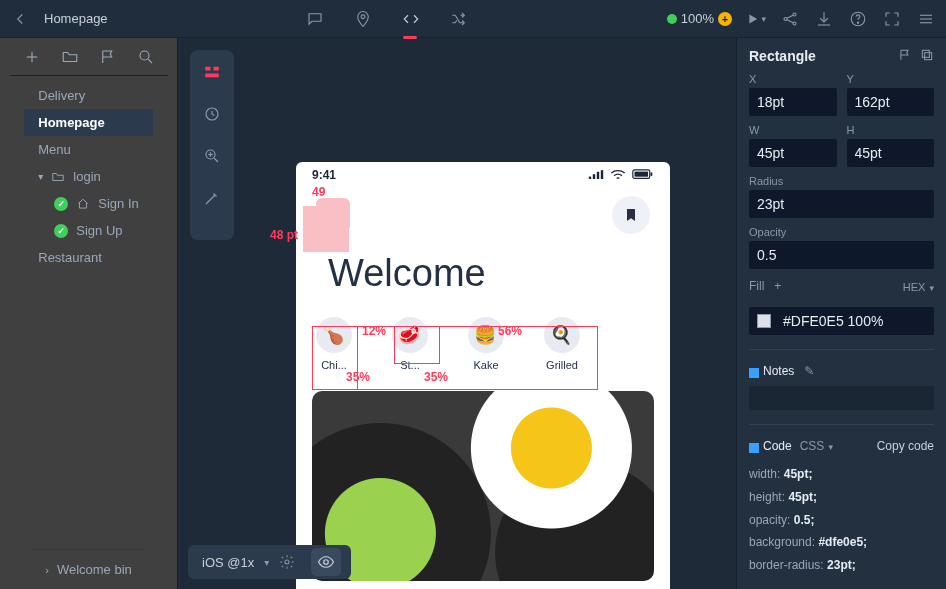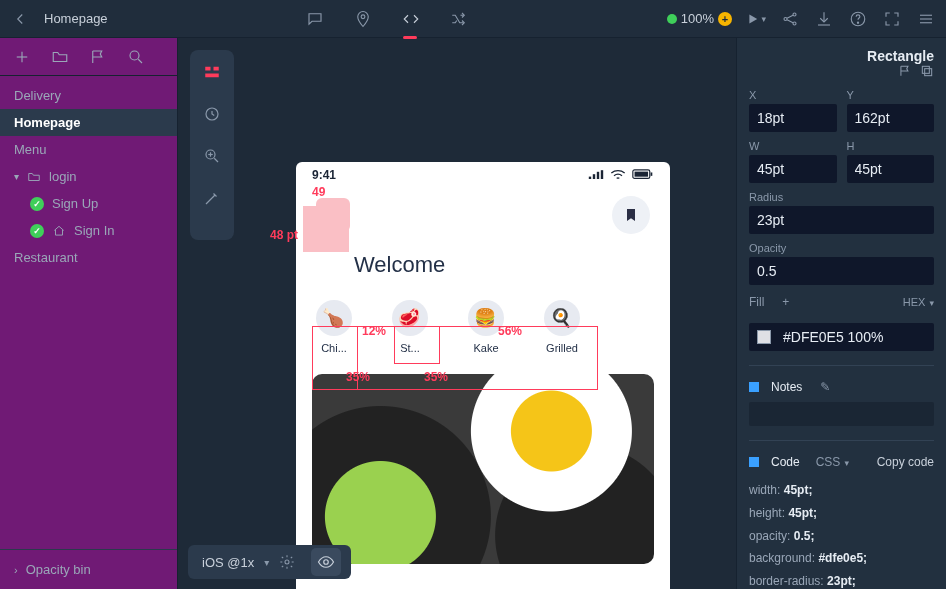--- a/index.html
+++ b/index.html
@@ -32,21 +32,21 @@
 .code-tab.active::after { content:""; position:absolute; bottom:-10px; left:2px; width:14px; height:3px; background:#ff3b5b; border-radius:2px;}
 .code-tab.active { color: #c8d0da; }
 .status-dot { width:10px;height:10px;border-radius:50%; background:#3fcf5a; margin-right:4px; display:inline-block;}
 .plus-pill { width:14px;height:14px;border-radius:50%;background:#f7b500;color:#1e2a38;font-weight:bold;font-size:11px;display:inline-flex;align-items:center;justify-content:center; margin-left:4px;}
 .play-icon svg { fill: currentColor; }
 
 
 .main { flex:1; display:flex; overflow:hidden; }
 
 
-.sidebar-left { width: 178px; background:#701a75; border-right:1px solid #162230; display:flex; flex-direction:column; }
+.sidebar-left { width: 178px; background:#404040; border-right:1px solid #162230; display:flex; flex-direction:column;align-items:center; }
 .sb-tools { height:38px; display:flex; align-items:center; gap:18px; padding:0 12px; border-bottom:1px solid #162230; }
 .sb-tools .top-icon { color:#9aa7b8; }
 .tree { padding-top:6px; font-size:13px; }
 .tree-item { padding:6px 14px; color:#9aa7b8; cursor:pointer; display:flex; align-items:center; gap:8px; }
 .tree-item.active { background:#2b3a4c; color:#fff; font-weight:600; }
 .tree-sub { padding-left:30px; }
 .green-check { width:14px;height:14px;border-radius:50%;background:#3fcf5a;display:inline-flex;align-items:center;justify-content:center;}
 .green-check::after{content:"✓";color:#fff;font-size:9px;font-weight:bold;}
 .home-icon { width:14px;height:14px;display:inline-flex;align-items:center;justify-content:center;color:#9aa7b8;}
 .folder-row .caret { font-size:10px; color:#9aa7b8; }
@@ -65,21 +65,21 @@
   background:#fff; color:#233047;
   border-radius:6px 6px 0 0;
   overflow:hidden;
 }
 .status-row { height:26px; display:flex; justify-content:space-between; align-items:center; padding:0 16px; font-size:12px; font-weight:600; color:#1b2535;}
 .status-icons { display:flex; gap:6px; align-items:center;}
 .dev-header { display:flex; justify-content:space-between; align-items:center; padding:8px 20px 0 20px;}
 .dev-menu { width:34px;height:34px; background:#fabfc5; border-radius:6px; display:flex; flex-direction:column; justify-content:center; gap:4px; padding:0 8px;}
 .dev-menu span { height:2px; background:#2b2f45; }
 .dev-bookmark { width:38px;height:38px;border-radius:50%;background:#eef1f6;display:flex;align-items:center;justify-content:center;}
-.welcome { font-size:22px; color:#233047; padding:18px 20px 22px 10px; font-weight:400;margin-left:48px;}
+.welcome { font-size:38px; color:#233047; padding:18px 20px 22px 32px; font-weight:400;}
 .cats { display:flex; gap:40px; padding:0 20px; }
 .cat { display:flex; flex-direction:column; align-items:center; gap:6px; font-size:11px; color:#233047;}
 .cat-icon { width:36px;height:36px;border-radius:50%;background:#e7eaf1;display:flex;align-items:center;justify-content:center; color:#2b2f45; font-size:18px;}
 .hero-img {
   margin:20px 16px 0 16px; height:190px; border-radius:10px; overflow:hidden;
   background:
     radial-gradient(circle at 70% 30%, #f5c518 0 40px, transparent 41px),
     radial-gradient(circle at 70% 30%, #fff 0 80px, transparent 81px),
     radial-gradient(circle at 20% 75%, #9ad14f 0 55px, transparent 56px),
     radial-gradient(circle at 20% 75%, #222 0 110px, transparent 111px),
@@ -98,29 +98,29 @@
   position:absolute; left:10px; bottom:10px;
   background:#2b3a4c; border-radius:6px; height:34px;
   display:flex; align-items:center; padding:0 10px 0 14px; gap:10px;
   color:#c8d0da; font-size:13px;
 }
 .zoom-pill .caret { font-size:10px; color:#8a98aa; }
 .eye-btn { width:30px;height:28px;background:#3a4a5e;border-radius:5px;display:flex;align-items:center;justify-content:center;margin-left:6px;}
 
 
 .inspector { width:210px; background:#22303f; border-left:1px solid #162230; padding:10px 12px; overflow:auto; font-size:12px;}
-.insp-head { display:flex; justify-content:space-between; align-items:flex-end; margin-bottom:8px;flex-direction:column;}
+.insp-head { display:flex; justify-content:space-between; align-items:flex-start; margin-bottom:8px;}
 .insp-head h3 { font-size:14px; font-weight:600; color:#e6ecf3;}
 .insp-head-icons { display:flex; gap:8px; color:#8a98aa;}
 .field-row { display:flex; gap:10px; margin-bottom:8px;}
 .field { flex:1; display:flex; flex-direction:column; gap:3px;}
 .field label { color:#8a98aa; font-size:11px;}
 .field input, .field .box { background:#0f172a; border:none; color:#e6ecf3; padding:6px 8px; font-size:14px; border-radius:2px; width:100%;}
 .section-hr { border:none; border-top:1px solid #324254; margin:14px 0;}
-.section-row { display:flex; align-items:center; gap:12px; margin-bottom:8px; }
+.section-row { display:flex; align-items:flex-end; gap:4px; margin-bottom:8px; }
 .blue-sq { width:10px;height:10px;background:#3aa0ff;}
 .section-title { color:#e6ecf3; font-weight:500;}
 .hex-pill { display:flex; align-items:center; gap:12px; margin-top:6px;}
 .hex-dropdown { margin-left:auto; color:#8a98aa; font-size:11px;}
 .swatch { width:14px;height:14px;background:#dfe0e5;border:1px solid #8a98aa;}
 .copy-link { margin-left:auto; color:#c8d0da; font-size:12px; cursor:pointer;}
 .code-block { margin-top:10px; line-height:1.9; font-size:12px;}
 .code-block div { color:#9aa7b8; }
 .code-block b { color:#e6ecf3; font-weight:600;}
 .css-chip { color:#8a98aa; font-size:12px; margin-left:4px;}
@@ -256,37 +256,37 @@
       <div class="tree-item">Menu</div>
       <div class="tree-item folder-row">
         <span class="caret">▾</span>
         <svg width="14" height="14" viewBox="0 0 24 24" style="stroke:#9aa7b8;fill:none;stroke-width:1.6;">
             <path d="M3 6h6l2 3h10v9H3z"></path>
           </svg>
         <span>login</span>
       </div>
       <div class="tree-item tree-sub">
         <span class="green-check"></span>
-        <span>Sign Up</span>
-      </div>
-      <div class="tree-item tree-sub">
-        <span class="green-check"></span>
         <span class="home-icon">
             <svg width="14" height="14" viewBox="0 0 24 24" style="stroke:#9aa7b8;fill:none;stroke-width:1.6;">
               <path d="M4 11l8-7 8 7"></path>
               <path d="M6 10v9h12v-9"></path>
             </svg>
           </span>
         <span>Sign In</span>
       </div>
+      <div class="tree-item tree-sub">
+        <span class="green-check"></span>
+        <span>Sign Up</span>
+      </div>
       <div class="tree-item">Restaurant</div>
     </div>
     <div class="recycle">
       <span style="font-size:11px;">›</span>
-      <span>Opacity bin</span>
+      <span>Welcome bin</span>
     </div>
   </div>
 
   <div class="canvas-wrap">
     <div class="tool-rail">
       <div class="rail-btn active">
           <svg viewBox="0 0 24 24" width="18" height="18" fill="currentColor">
             <rect x="3" y="5" width="7" height="5"></rect>
             <rect x="14" y="5" width="7" height="5"></rect>
             <rect x="3" y="14" width="18" height="5"></rect>

